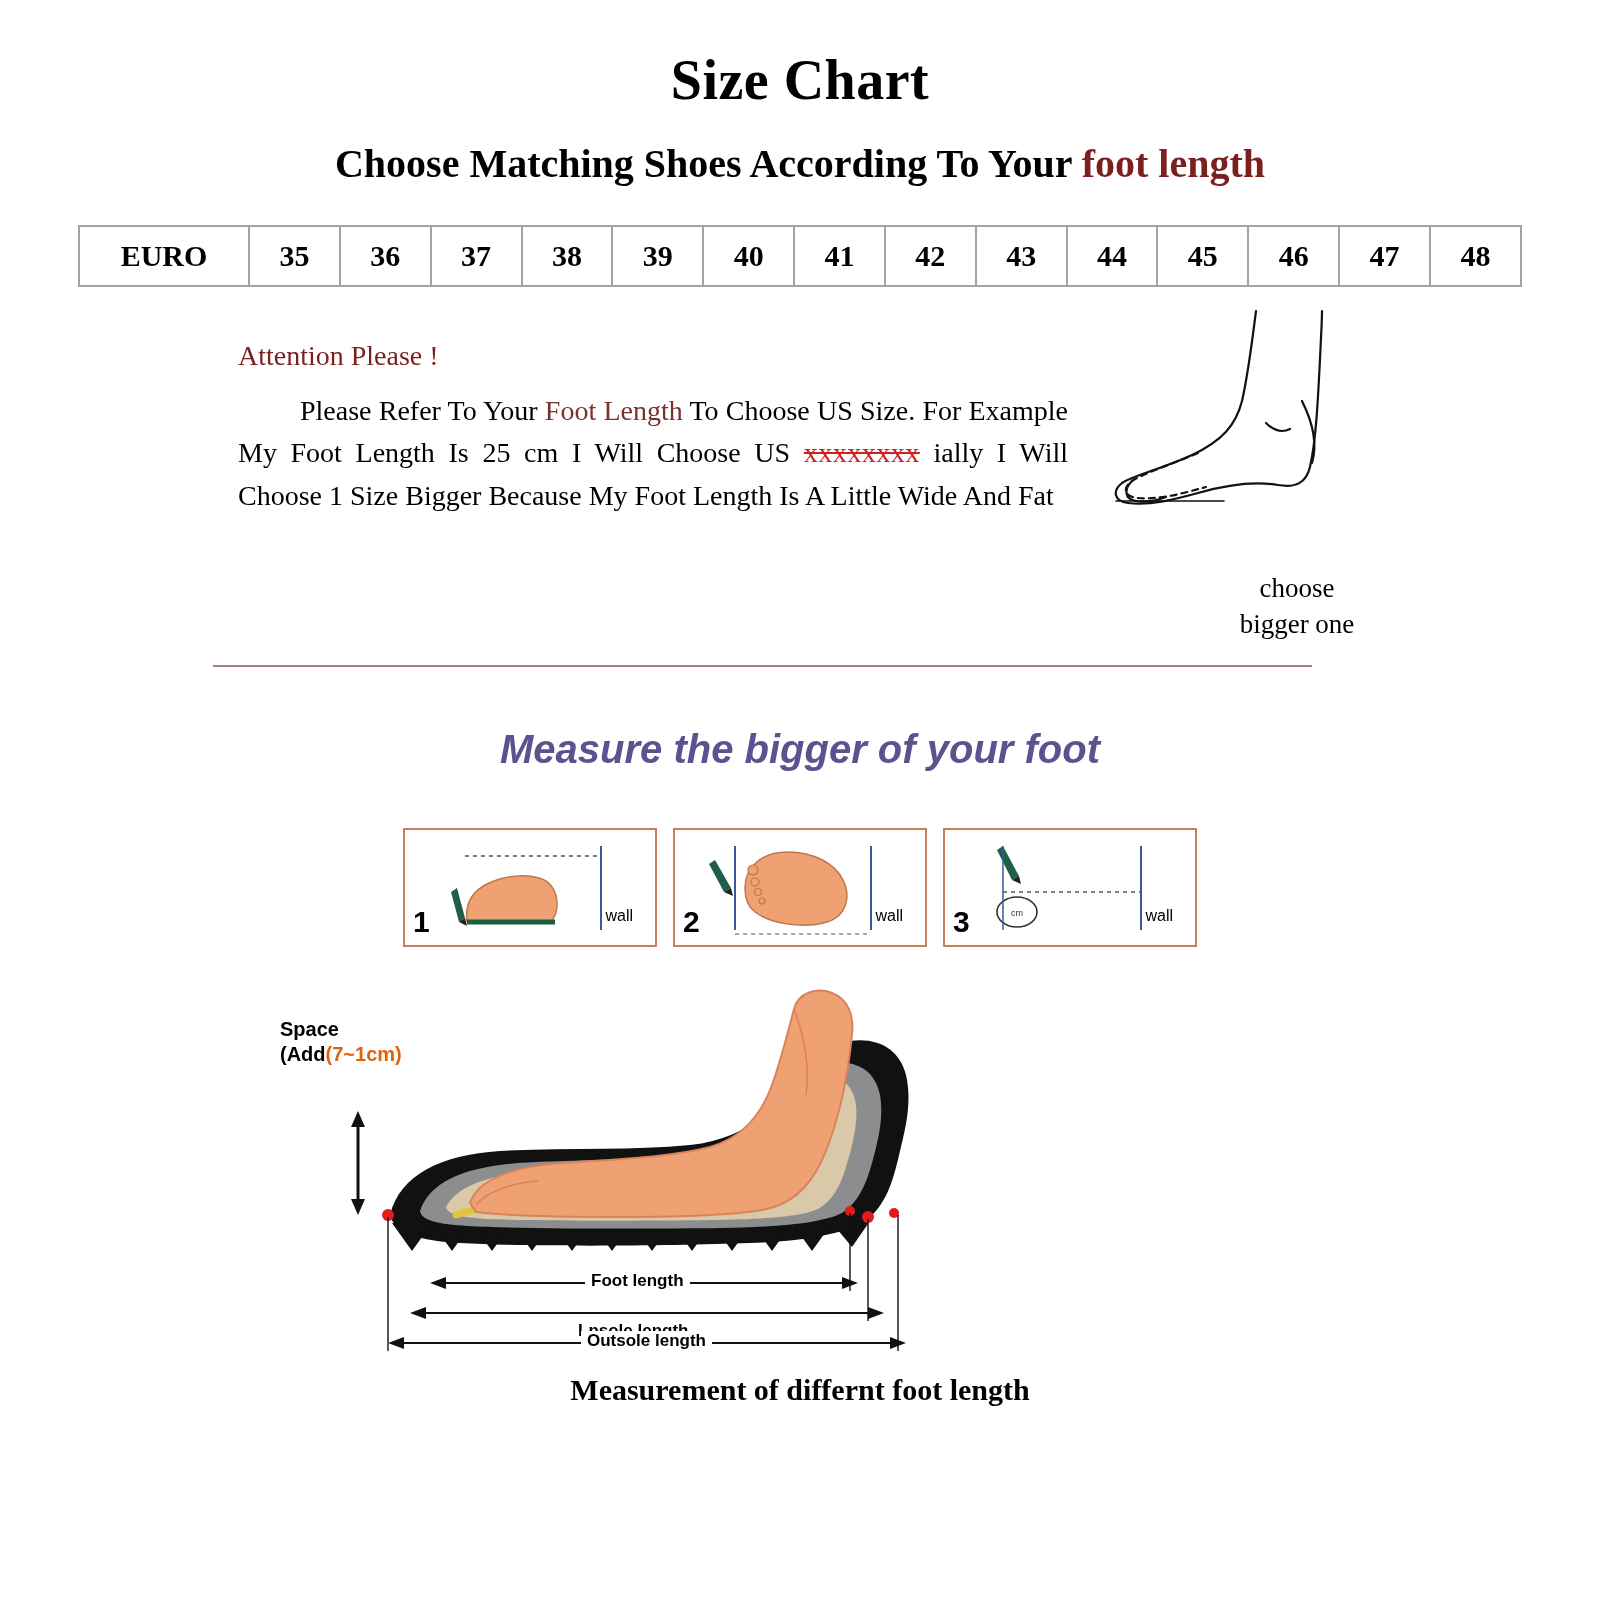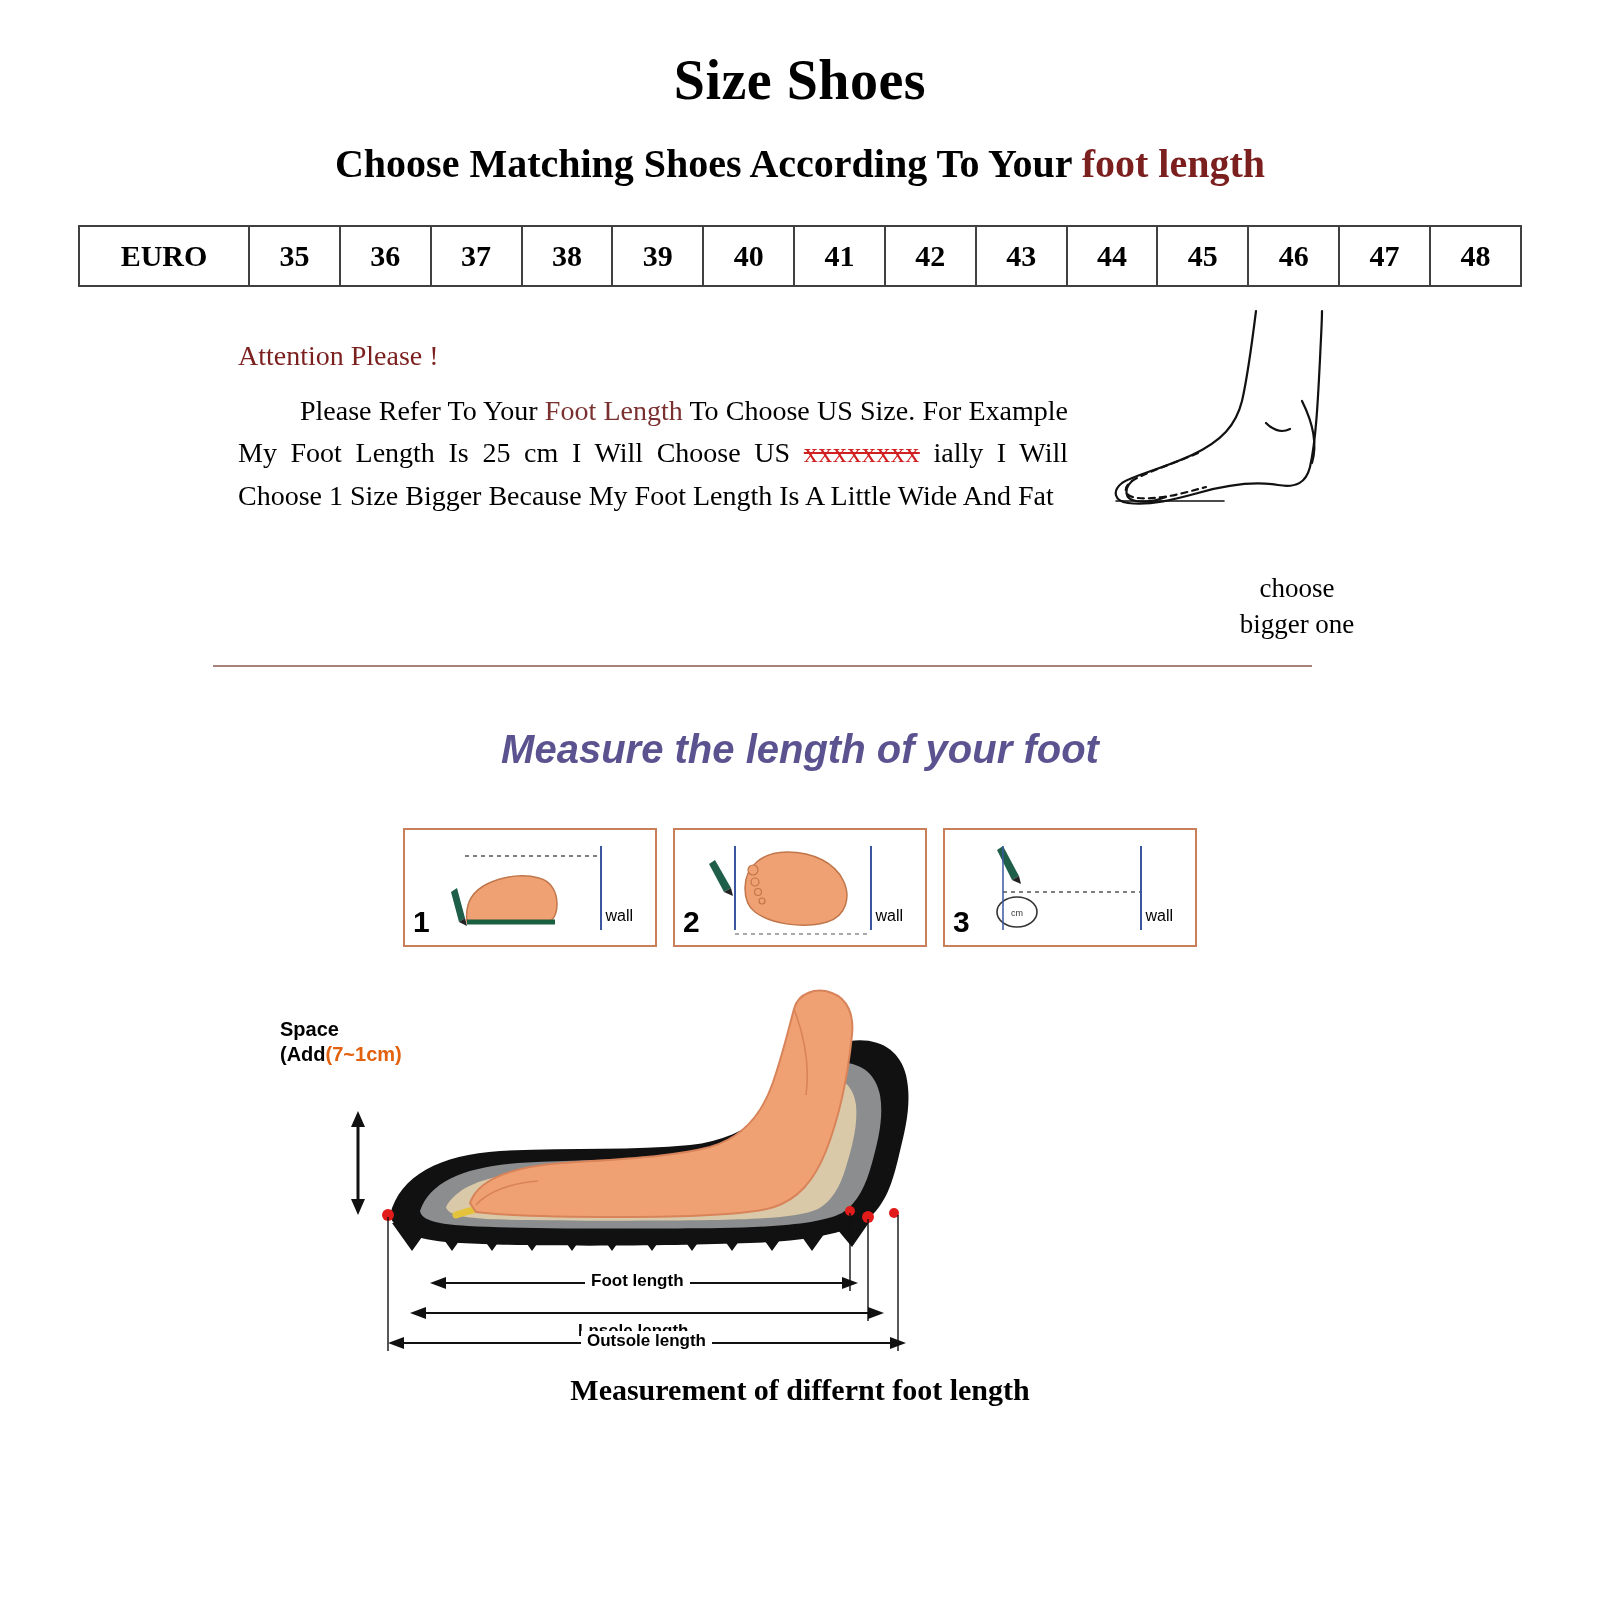--- a/index.html
+++ b/index.html
@@ -39,21 +39,21 @@
   
   .table-wrap {
     margin: 38px 78px 0 78px;
   }
   table.size-table {
     border-collapse: collapse;
     width: 100%;
     table-layout: fixed;
   }
   table.size-table td {
-    border: 2px solid #404040;
+    border: 2px solid #a3a3a3;
     text-align: center;
     font-size: 30px;
     font-weight: bold;
     font-family: "Liberation Serif", serif;
     padding: 0;
   }
   table.size-table tr.row-euro td { height: 58px; }
   table.size-table tr.row-foot td { height: 116px; }
   td.head-cell {
     width: 168px;
@@ -193,21 +193,21 @@
     text-align: center;
     font-size: 30px;
     font-weight: bold;
     font-family: "Liberation Serif", serif;
     margin-top: 8px;
   }
 </style>
 </head>
 <body>
 
-<div class="title">Size Shoes</div>
+<div class="title">Size Chart</div>
 
 <div class="subtitle">
   <span>Choose Matching Shoes According To Your </span><span class="accent">foot length</span>
 </div>
 
 <div class="table-wrap">
   <table class="size-table">
     <tbody>
         <tr class="row-euro">
       <td class="head-cell">EURO</td>
@@ -258,21 +258,21 @@
   </svg>
 
   <div class="choose-bigger">
     <div>choose</div>
     <div>bigger one</div>
   </div>
 
   <div class="divider"></div>
 </div>
 
-<div class="measure-head">Measure the length of your foot</div>
+<div class="measure-head">Measure the bigger of your foot</div>
 
 <div class="steps">
 
   <div class="step-box">
     <span class="step-num">1</span>
     <span class="step-wall">wall</span>
     <svg viewBox="0 0 250 115" width="250" height="115">
 
       <path d="M62 92 C 60 76, 66 62, 82 54 C 100 45, 120 44, 134 48 C 146 51, 152 62, 152 74
                C 152 84, 148 92, 142 92 Z" fill="#f0a173" stroke="#c0764a" stroke-width="1.5"></path>

